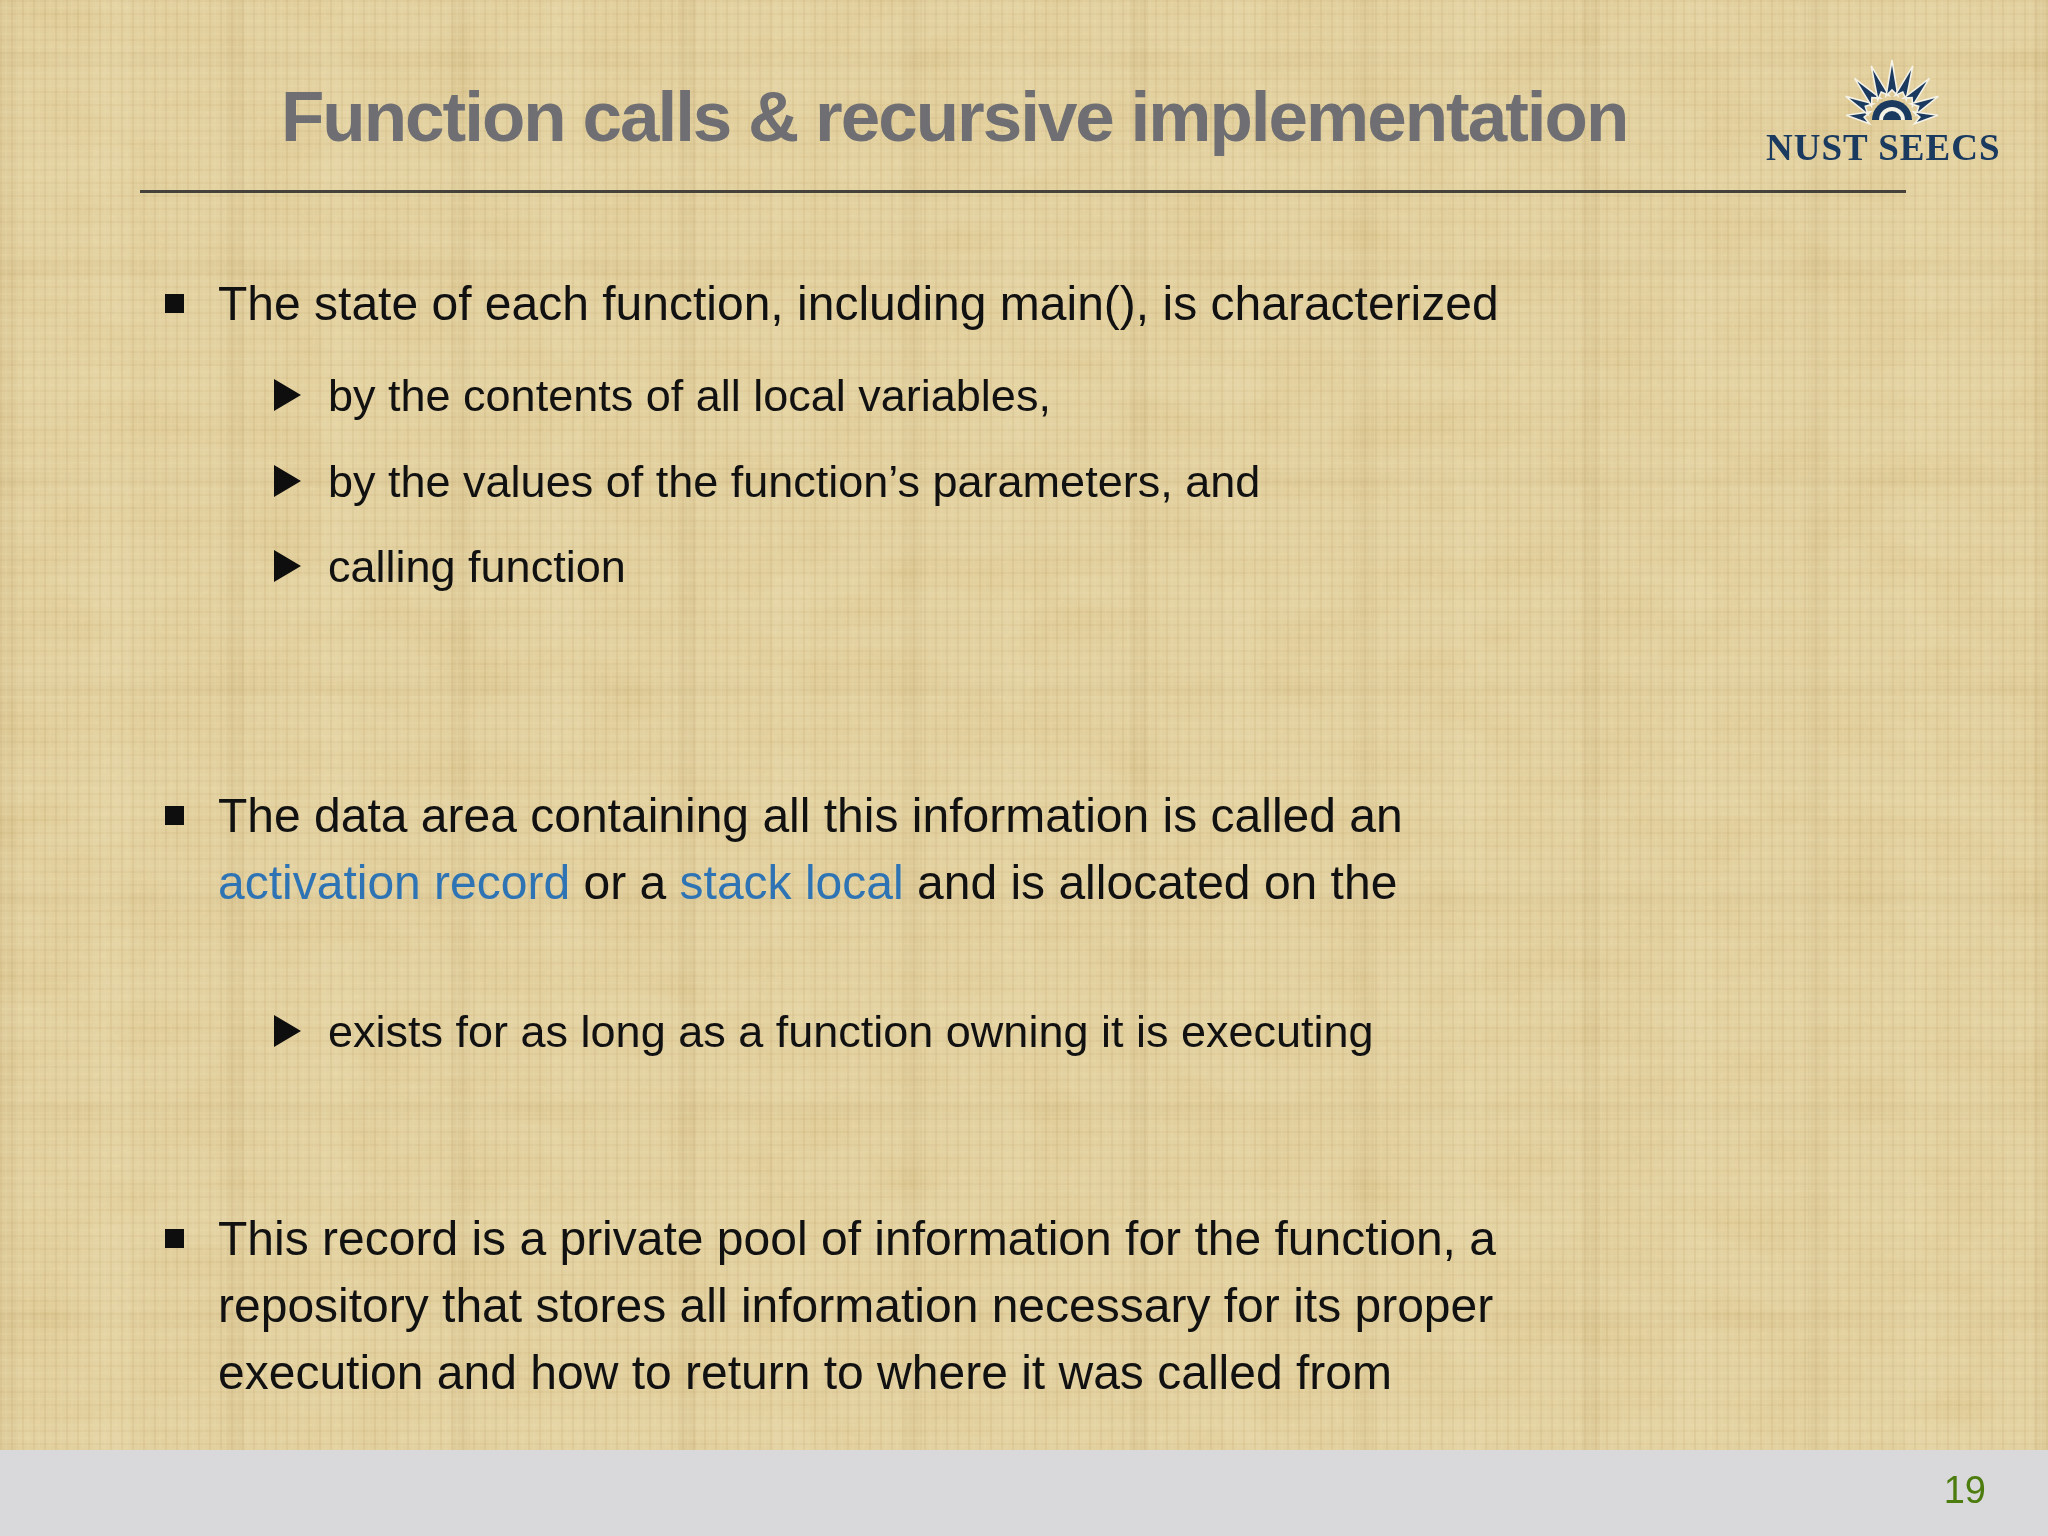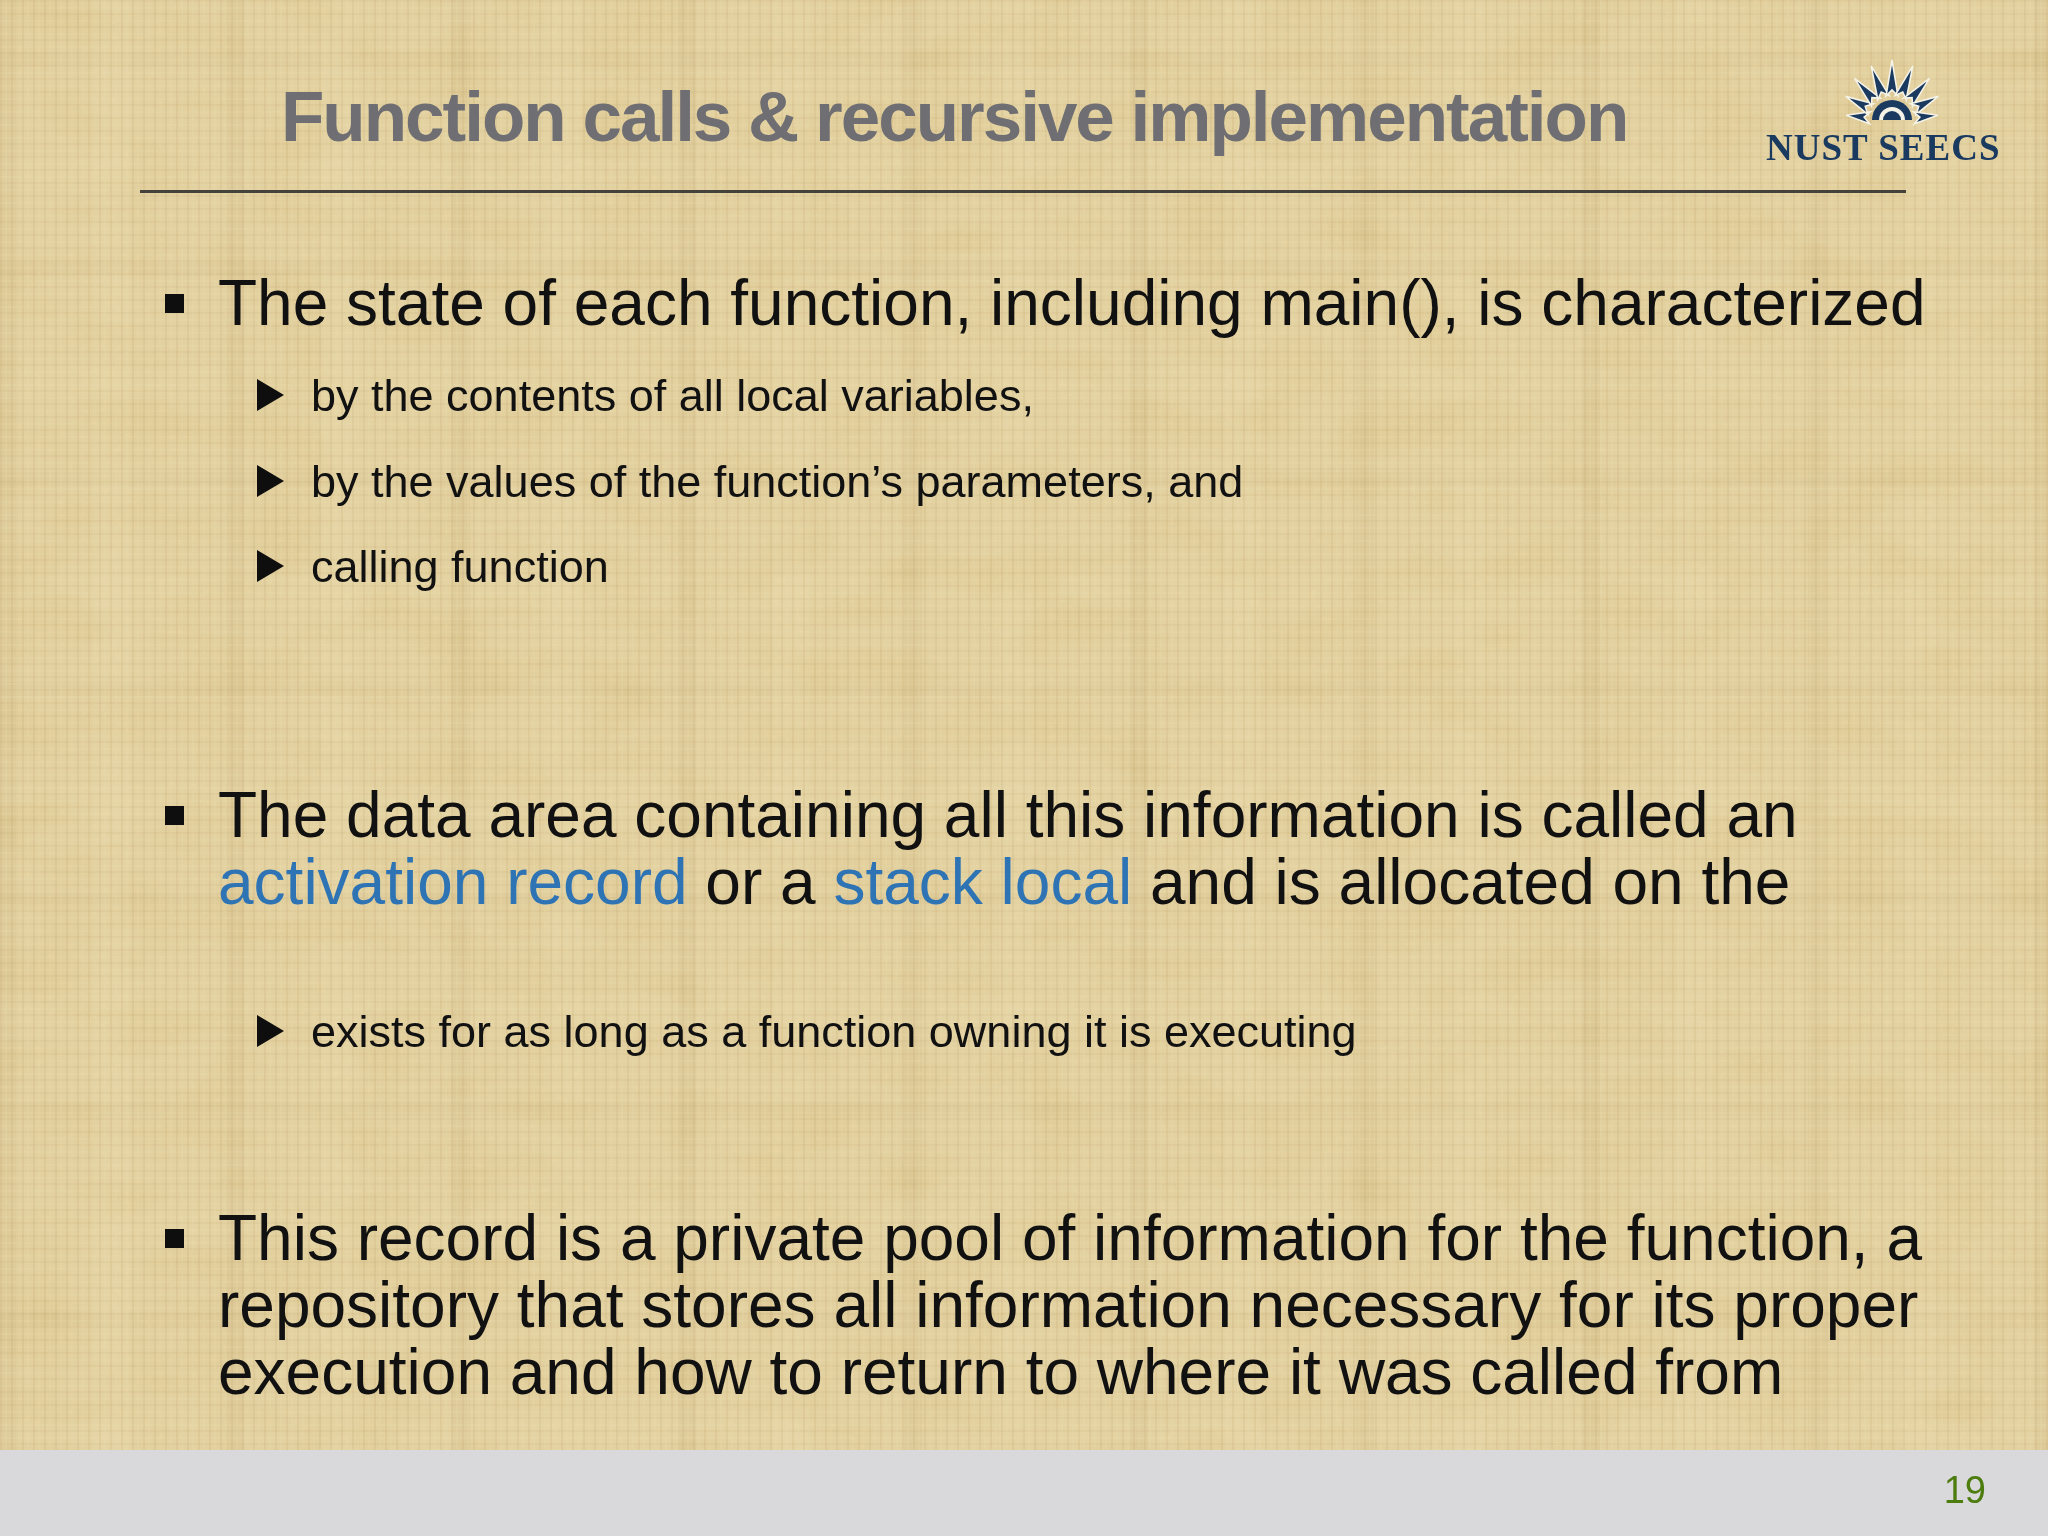--- a/index.html
+++ b/index.html
@@ -30,40 +30,40 @@
 
   .logo{position:absolute;left:1760px;top:52px;width:280px;height:120px;}
   .logo-emblem{position:absolute;left:80px;top:2px;width:104px;height:74px;}
   .logo-text{
     position:absolute;left:6px;top:74px;
     font-family:"Liberation Serif",serif;font-weight:bold;
     font-size:37px;color:#1a3a60;letter-spacing:1px;white-space:nowrap;
   }
 
   .para{position:absolute;left:218px;color:#111111;}
-  .para .line{display:block;white-space:nowrap;line-height:67px;font-size:64px;}
+  .para .line{display:block;white-space:nowrap;line-height:67px;font-size:48px;}
   .sub .line{font-size:45px;}
   .blue{color:#2e74b5;}
 
   .sq{
     position:absolute;left:-53px;top:24px;width:19px;height:19px;
     background:#0e0e0e;
   }
   .tri{
     position:absolute;left:-54px;top:17px;width:0;height:0;
     border-left:27px solid #0e0e0e;
     border-top:16px solid transparent;
     border-bottom:16px solid transparent;
   }
 
   .b1{top:270px;}
   .s1{top:362px;}
   .s2{top:448px;}
   .s3{top:533px;}
-  .sub{left:311px;}
+  .sub{left:328px;}
   .b2{top:782px;}
   .s4{top:998px;}
   .b3{top:1205px;}
 
   .footer-bar{
     position:absolute;left:0;top:1450px;width:2048px;height:86px;
     background:#d9d9db;
   }
   .page-number{
     position:absolute;right:62px;top:18px;

